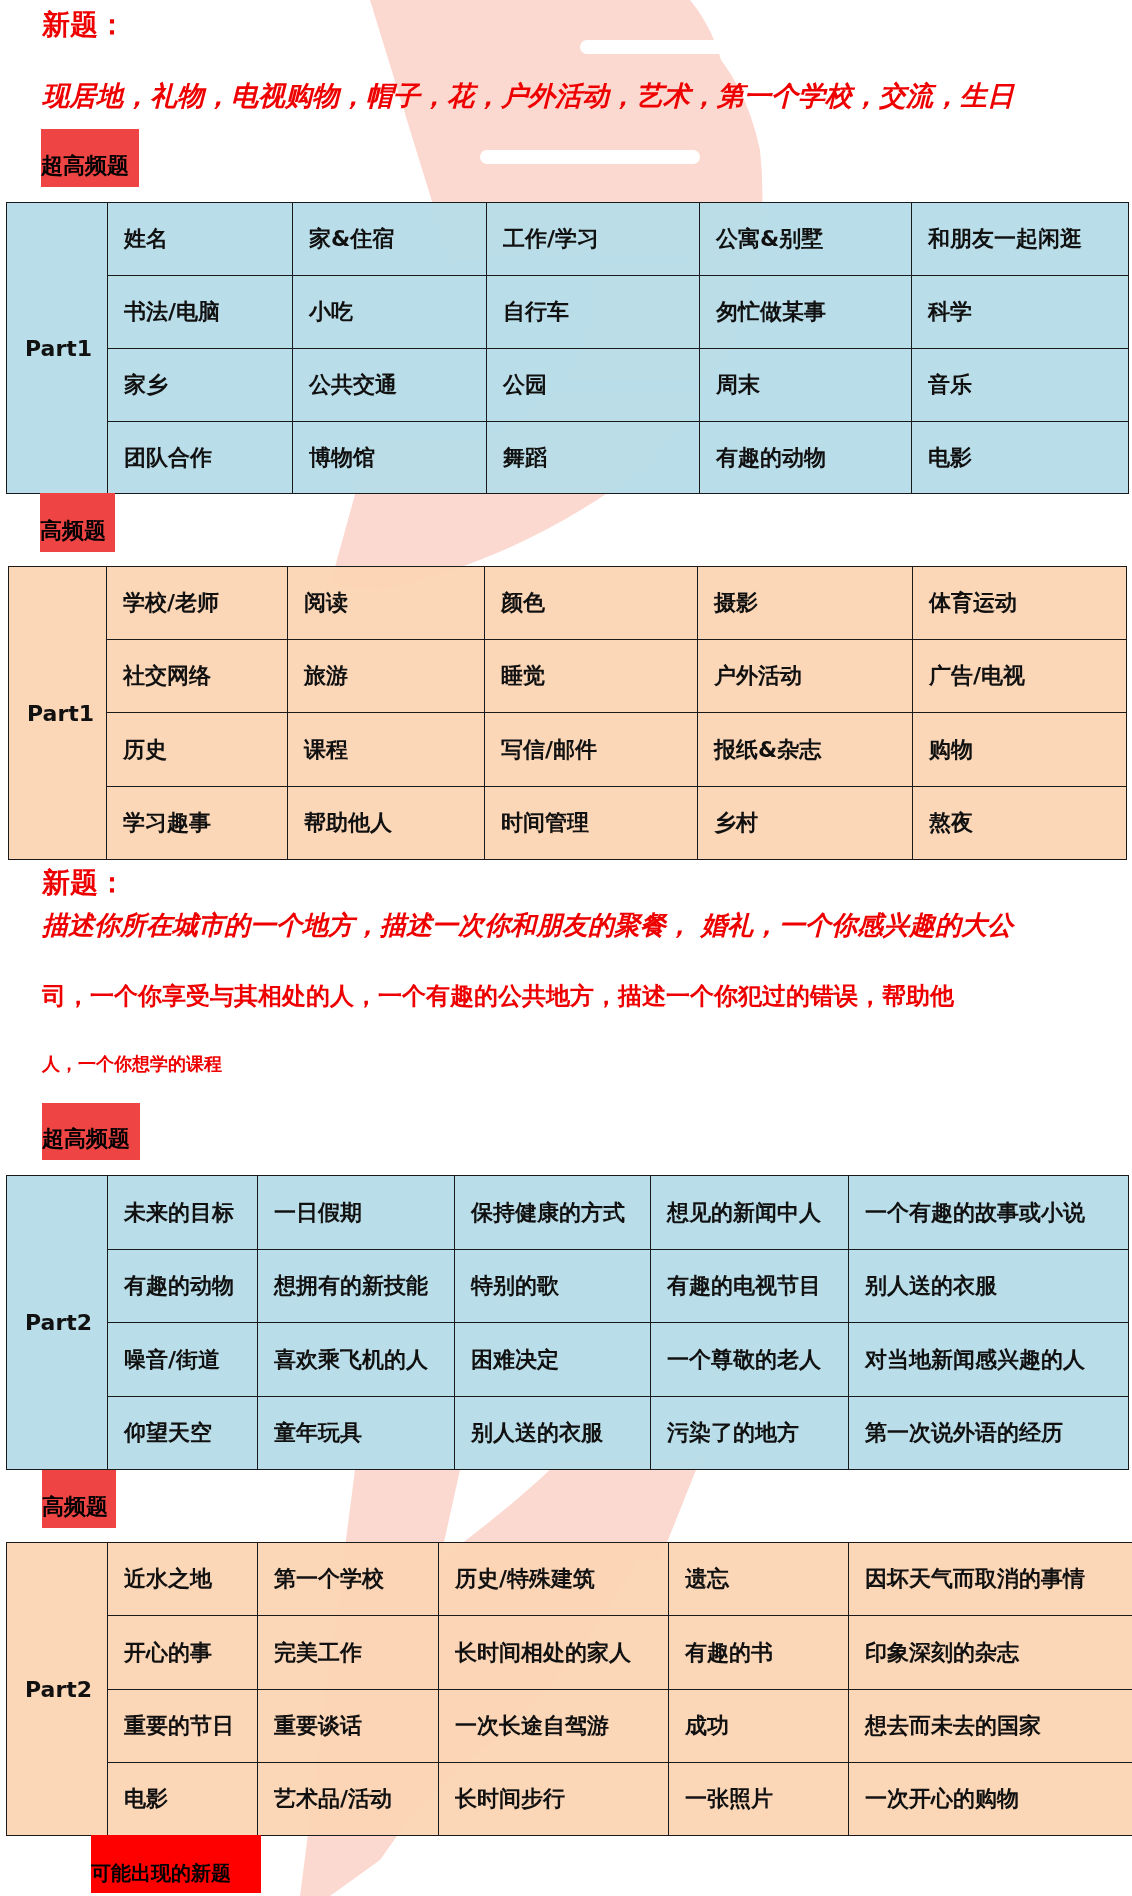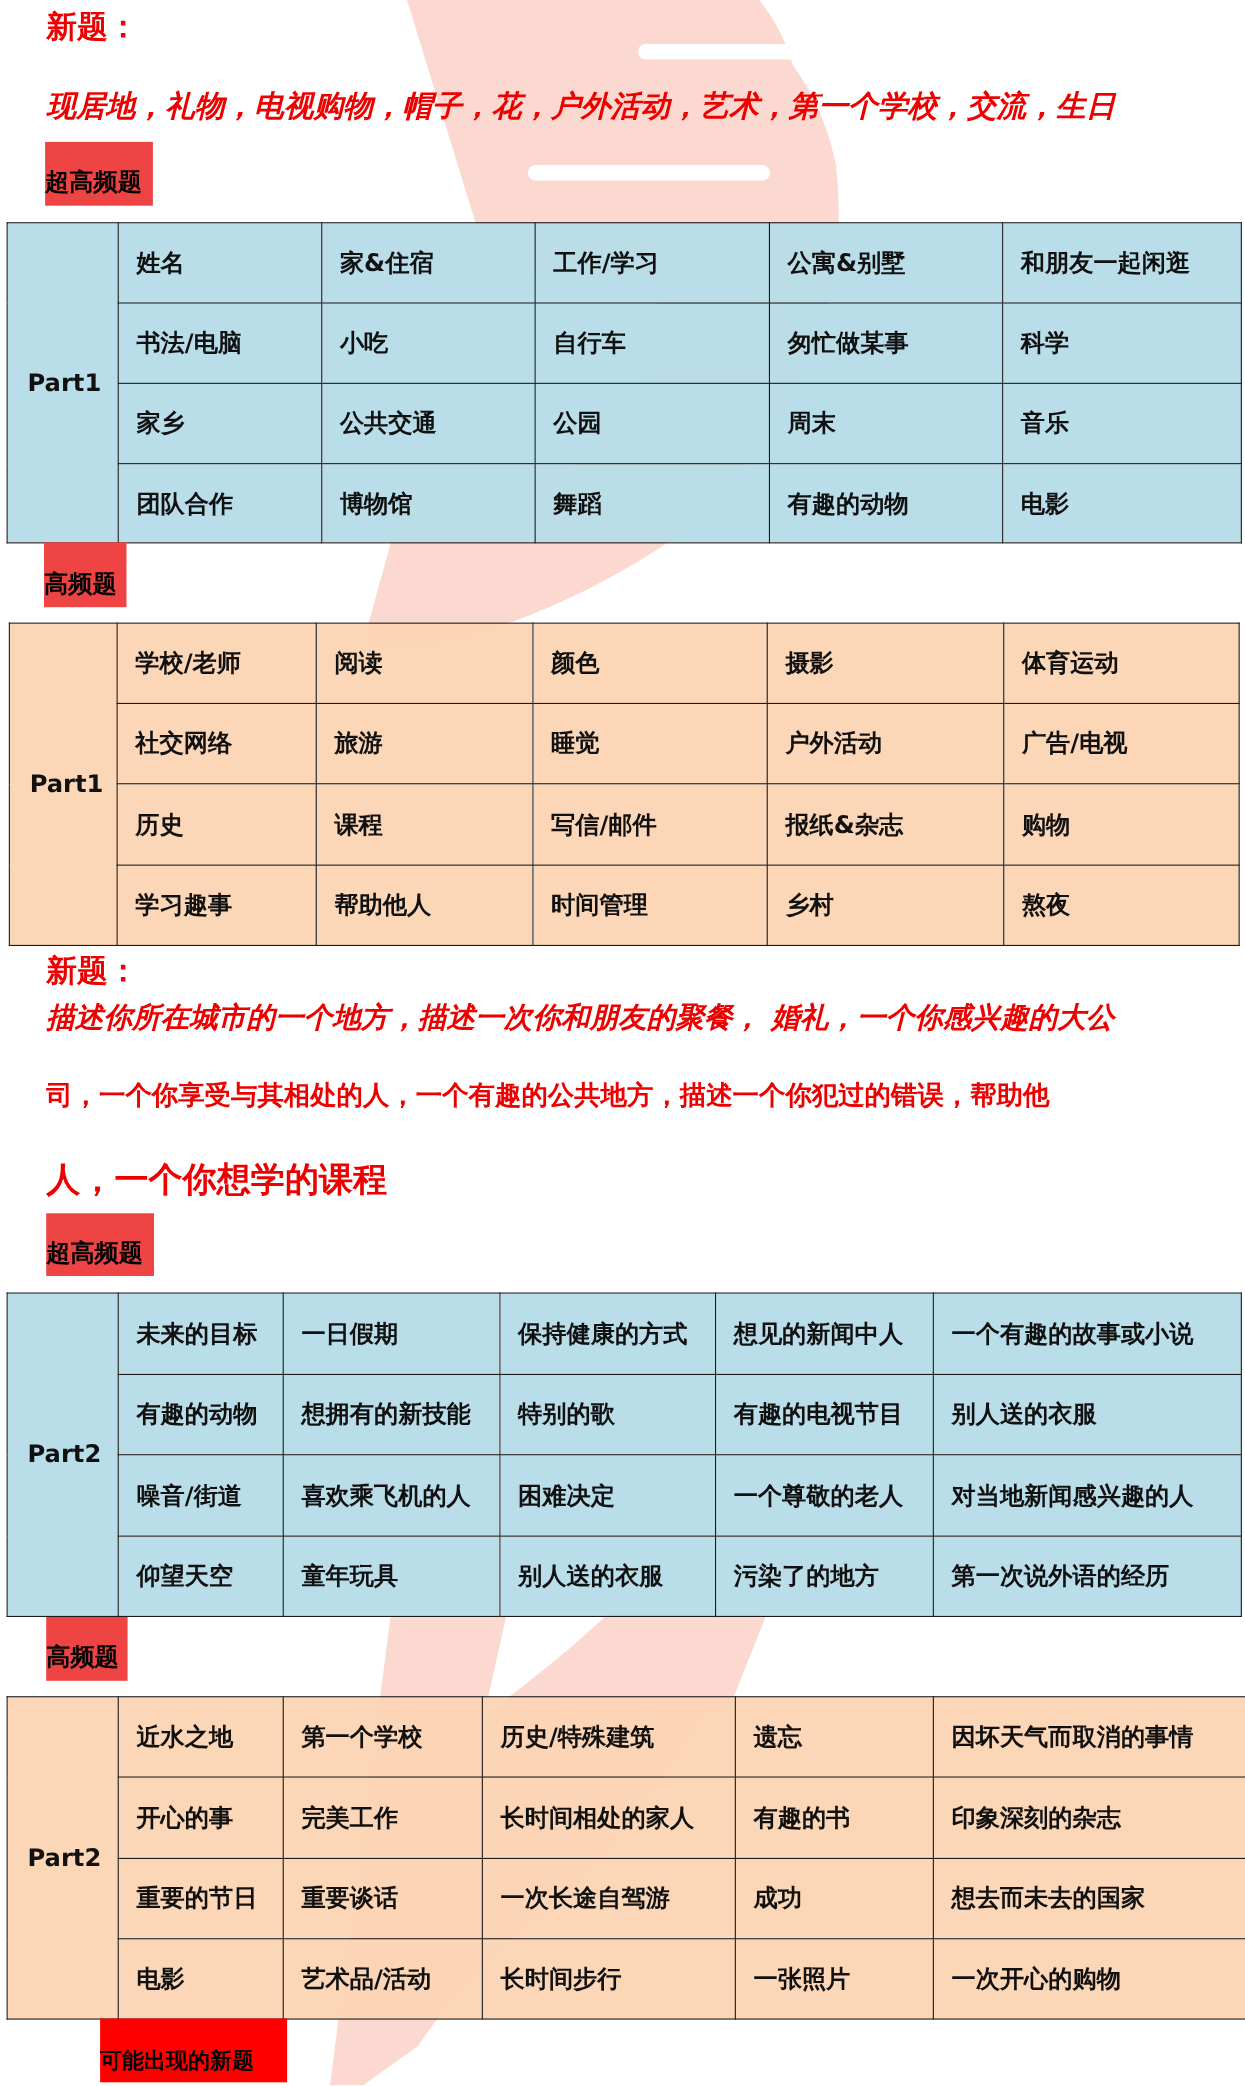--- a/index.html
+++ b/index.html
@@ -124,21 +124,21 @@
     <td>时间管理</td>
     <td>乡村</td>
     <td>熬夜</td>
   </tr>
 </tbody>
   </table>
 
 <div class="abs red-text" style="left:42px; top:864px; font-size:28px;">新题：</div>
 <div class="abs red-text" style="left:42px; top:908px; font-size:26px;font-style:italic;">描述你所在城市的一个地方，描述一次你和朋友的聚餐，  婚礼，一个你感兴趣的大公</div>
 <div class="abs red-text" style="left:42px; top:980px; font-size:24px;">司，一个你享受与其相处的人，一个有趣的公共地方，描述一个你犯过的错误，帮助他</div>
-<div class="abs red-text" style="left:42px; top:1052px; font-size:31px;">人，一个你想学的课程</div>
+<div class="abs red-text" style="left:42px; top:1052px; font-size:18px;">人，一个你想学的课程</div>
 
 <div class="tag yellow" style="left:42px; top:1103px; width:98px; height:57px;">超高频题</div>
 
 <table class="grid blue" style="left:6px; top:1175px; width:1122px;">
   <colgroup>
       <col style="width:101px">
       <col style="width:150px">
       <col style="width:197px">
       <col style="width:196px">
       <col style="width:198px">

